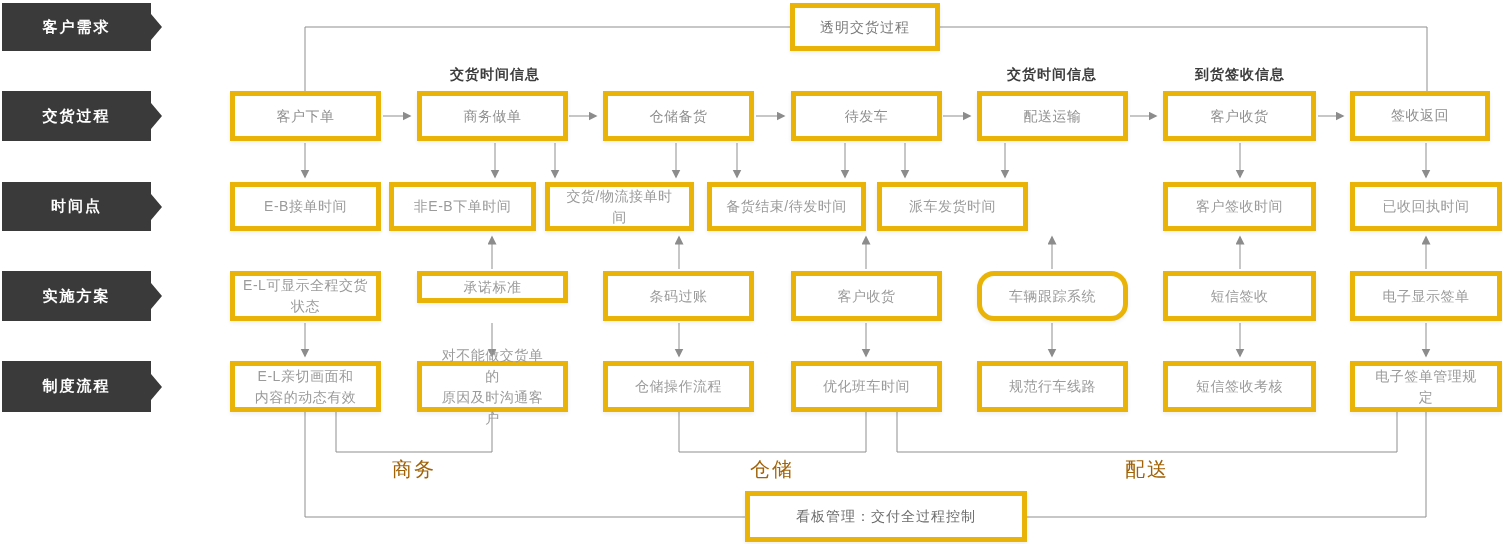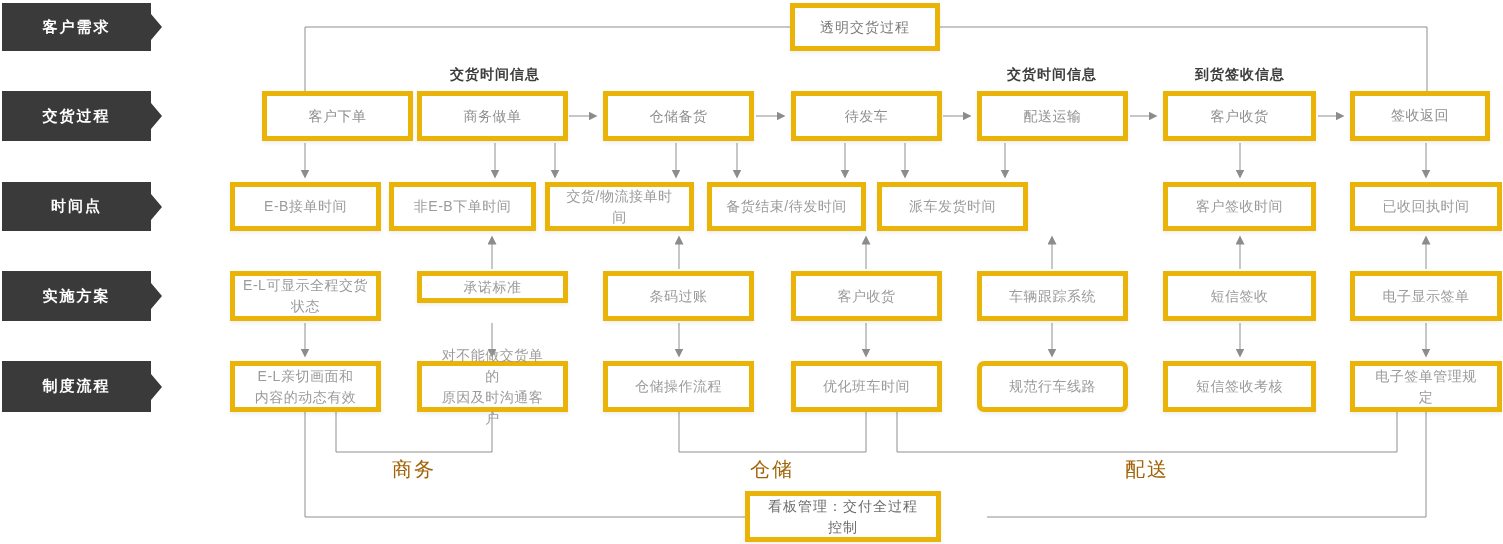--- a/index.html
+++ b/index.html
@@ -99,53 +99,53 @@
   <div class="rowlabel" style="top:182px;height:49px;">时间点</div>
   <div class="rowlabel" style="top:271px;height:50px;">实施方案</div>
   <div class="rowlabel" style="top:361px;height:51px;">制度流程</div>
 
   <div class="node topbox" style="left:790px;top:3px;width:150px;height:48px;">透明交货过程</div>
 
   <div class="gheader" style="left:495px;top:66px;">交货时间信息</div>
   <div class="gheader" style="left:1052px;top:66px;">交货时间信息</div>
   <div class="gheader" style="left:1240px;top:66px;">到货签收信息</div>
 
-  <div class="node big" style="left:230px;top:91px;width:151px;height:50px;margin-left:32px;">客户下单</div>
+  <div class="node big" style="left:230px;top:91px;width:151px;height:50px;">客户下单</div>
   <div class="node big" style="left:417px;top:91px;width:151px;height:50px;">商务做单</div>
   <div class="node big" style="left:603px;top:91px;width:151px;height:50px;">仓储备货</div>
   <div class="node big" style="left:791px;top:91px;width:151px;height:50px;">待发车</div>
   <div class="node big" style="left:977px;top:91px;width:151px;height:50px;">配送运输</div>
   <div class="node big" style="left:1163px;top:91px;width:153px;height:50px;">客户收货</div>
   <div class="node big" style="left:1350px;top:91px;width:140px;height:50px;font-family:Liberation Mono, monospace;">签收返回</div>
 
   <div class="node" style="left:230px;top:182px;width:151px;height:49px;">E-B接单时间</div>
   <div class="node" style="left:389px;top:182px;width:147px;height:49px;">非E-B下单时间</div>
   <div class="node" style="left:545px;top:182px;width:149px;height:49px;">交货/物流接单时间</div>
   <div class="node" style="left:707px;top:182px;width:159px;height:49px;">备货结束/待发时间</div>
   <div class="node" style="left:877px;top:182px;width:151px;height:49px;">派车发货时间</div>
   <div class="node" style="left:1163px;top:182px;width:153px;height:49px;">客户签收时间</div>
   <div class="node" style="left:1350px;top:182px;width:152px;height:49px;">已收回执时间</div>
 
   <div class="node" style="left:230px;top:271px;width:151px;height:50px;padding:2px 4px;">E-L可显示全程交货状态</div>
   <div class="node" style="left:417px;top:271px;width:151px;height:32px;">承诺标准</div>
   <div class="node" style="left:603px;top:271px;width:151px;height:50px;">条码过账</div>
   <div class="node" style="left:791px;top:271px;width:151px;height:50px;">客户收货</div>
-  <div class="node" style="left:977px;top:271px;width:151px;height:50px;">车辆跟踪系统</div>
+  <div class="node" style="left:977px;top:271px;width:151px;height:50px;border-radius:17px;">车辆跟踪系统</div>
   <div class="node" style="left:1163px;top:271px;width:153px;height:50px;">短信签收</div>
   <div class="node" style="left:230px;top:361px;width:151px;height:51px;">E-L亲切画面和
 内容的动态有效</div>
 
   <div class="node" style="left:1350px;top:271px;width:152px;height:50px;">电子显示签单</div>
   <div class="node" style="left:417px;top:361px;width:151px;height:51px;">对不能做交货单的
 原因及时沟通客户</div>
   <div class="node" style="left:603px;top:361px;width:151px;height:51px;">仓储操作流程</div>
   <div class="node" style="left:791px;top:361px;width:151px;height:51px;">优化班车时间</div>
-  <div class="node" style="left:977px;top:361px;width:151px;height:51px;border-radius:7px;">规范行车线路</div>
+  <div class="node" style="left:977px;top:361px;width:151px;height:51px;">规范行车线路</div>
   <div class="node" style="left:1163px;top:361px;width:153px;height:51px;">短信签收考核</div>
   <div class="node" style="left:1350px;top:361px;width:152px;height:51px;">电子签单管理规定</div>
 
   <div class="gname" style="left:414px;top:456px;">商务</div>
   <div class="gname" style="left:772px;top:456px;">仓储</div>
   <div class="gname" style="left:1147px;top:456px;">配送</div>
 
-  <div class="node kanban" style="left:745px;top:491px;width:196px;height:51px;">看板管理：交付全过程控制</div>
+  <div class="node kanban" style="left:745px;top:491px;width:282px;height:51px;">看板管理：交付全过程控制</div>
 
 </div>
 
 </body></html>

